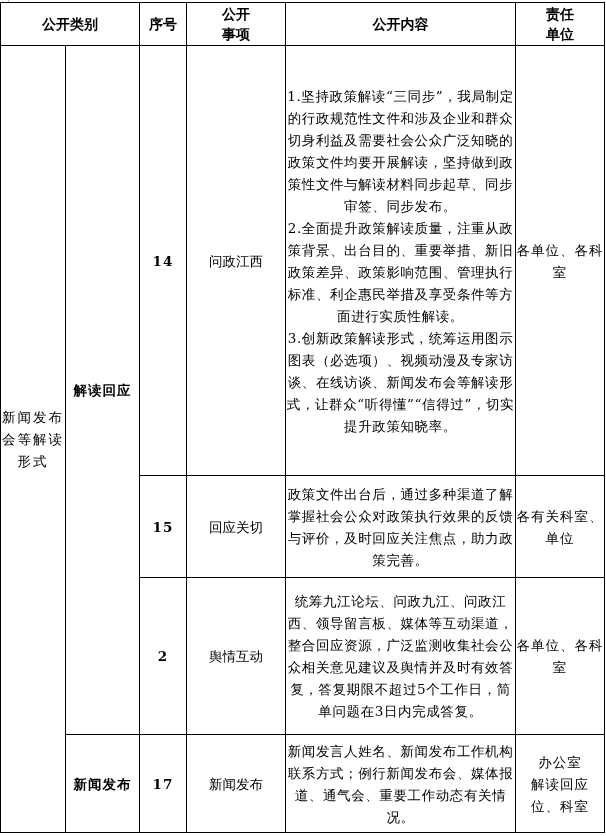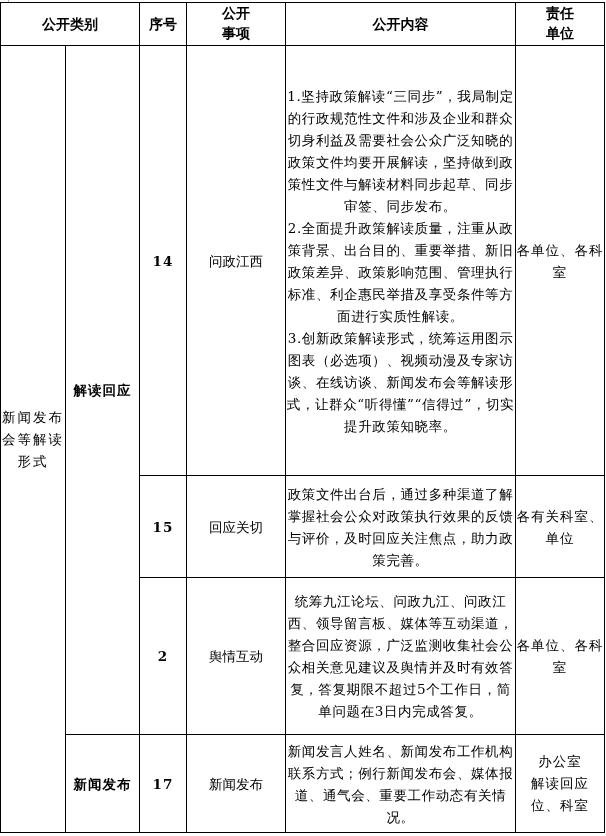--- a/index.html
+++ b/index.html
@@ -25,21 +25,21 @@
     td { font-size: 13.5px; line-height: 22px; }
     td.content {
       text-align: justify; padding: 4px 6px 4px 6px;
       letter-spacing: 0.6px;
     }
     td.content p { margin: 0; }
     td.cat1 { text-align: left; padding: 0 4px 0 6px; letter-spacing: 2px; }
     td.cat2 { padding: 0 6px; letter-spacing: 1px; font-weight: bold; }
     td.num { letter-spacing: 1px; font-weight: bold; }
     td.unit { padding: 0 6px; letter-spacing: 1px; }
-    .br { display: block; font-family: Liberation Serif, serif; }
+    .br { display: block; }
   </style>
 </head>
 <body>
 
 <div class="faint-line"></div>
 
 <table class="grid">
   <colgroup>
     <col style="width:65px">
     <col style="width:74px">

